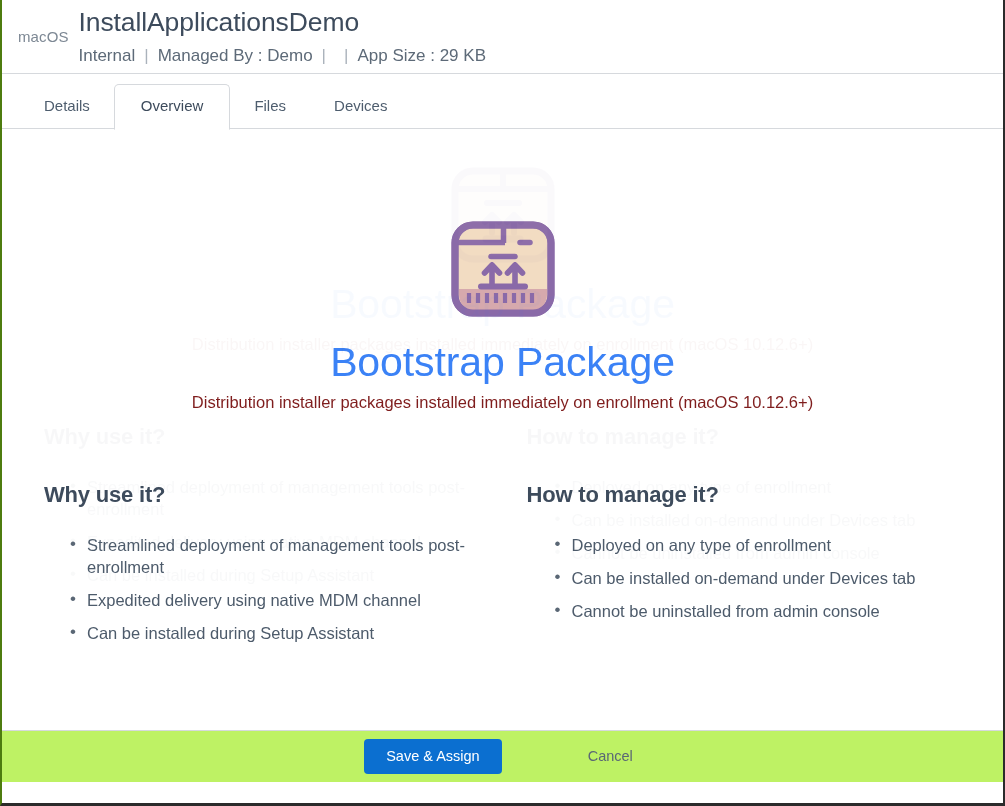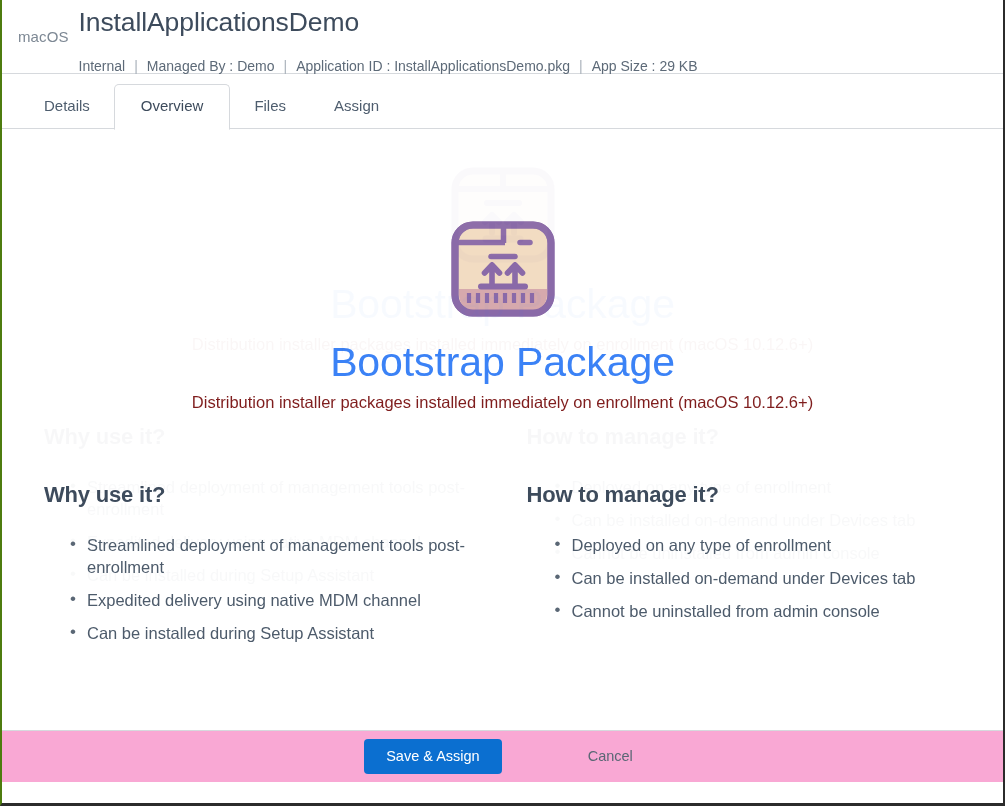--- a/index.html
+++ b/index.html
@@ -47,22 +47,22 @@
   }
   .header-text { padding-top: 0px; }
   .app-title {
     font-size: 26.5px;
     color: #3d4b5c;
     line-height: 30px;
     letter-spacing: -0.1px;
     white-space: nowrap;
   }
   .meta-row {
-    margin-top: 21px;
-    font-size: 14px;
+    margin-top: 11px;
+    font-size: 17px;
     color: #5d6a78;
     line-height: 16px;
     display: flex;
     white-space: nowrap;
   }
   .meta-sep {
     color: #aab2bb;
     padding: 0 9px;
   }
 
@@ -182,21 +182,21 @@
 
   
   .footer {
     position: relative;
     height: 52px;
     border-top: 1px solid #d6d9dd;
     display: flex;
     align-items: center;
     justify-content: center;
     gap: 78px;
-    background: #f9a8d4;
+    background: #bef264;
   }
   .btn-primary {
     background: #0b6fd0;
     color: #ffffff;
     font-size: 14.5px;
     border: none;
     border-radius: 4px;
     padding: 9px 22px;
     cursor: pointer;
     font-family: "Liberation Sans", sans-serif;
@@ -221,40 +221,39 @@
   <div class="header">
     <div class="header-inner">
       <div class="platform-label">macOS</div>
       <div class="header-text">
         <div class="app-title">InstallApplicationsDemo</div>
         <div class="meta-row">
           <span>Internal</span>
           <span class="meta-sep">|</span>
           <span>Managed By : Demo</span>
           <span class="meta-sep">|</span>
-          <span>Application ID : InstallApplicationsDemo.pkg</span>
           <span class="meta-sep">|</span>
           <span>App Size : 29 KB</span>
         </div>
       </div>
     </div>
   </div>
 
   <div class="tabbar">
     <div class="tab">
       <span>Details</span>
     </div>
     <div class="tab active">
       <span>Overview</span>
     </div>
     <div class="tab">
       <span>Files</span>
     </div>
     <div class="tab">
-      <span>Assign</span>
+      <span>Devices</span>
     </div>
   </div>
 
   <div class="content">
 
     <div class="ghost" aria-hidden="true">
       <div class="hero">
         <div class="pkg-icon-wrap">
           <svg width="112" height="104" viewBox="0 0 112 104">
             <path d="M8 26 C8 16 16 8 26 8 L86 8 C96 8 104 16 104 26 L104 78 C104 88 96 96 86 96 L26 96 C16 96 8 88 8 78 Z" fill="#f2dcc2" stroke="#8a6aa8" stroke-width="7"></path>

